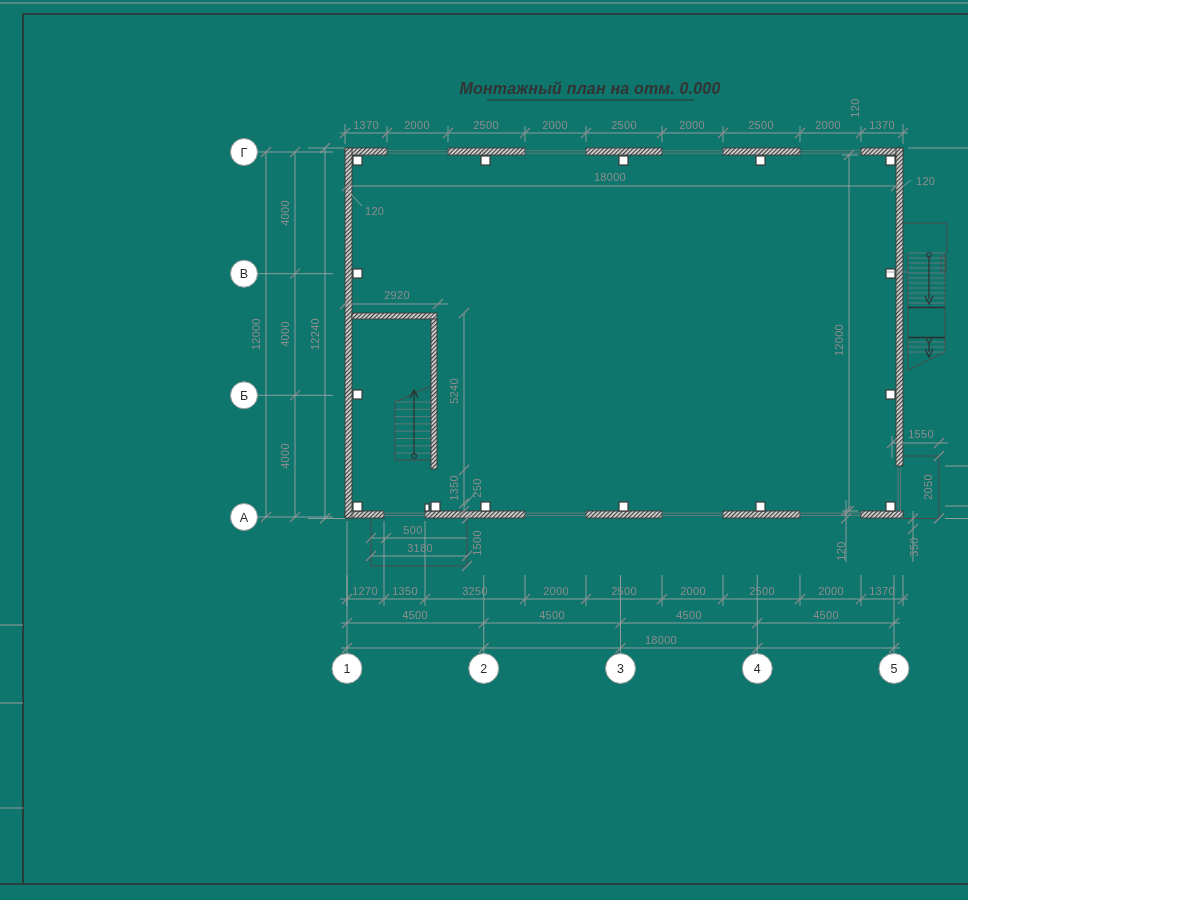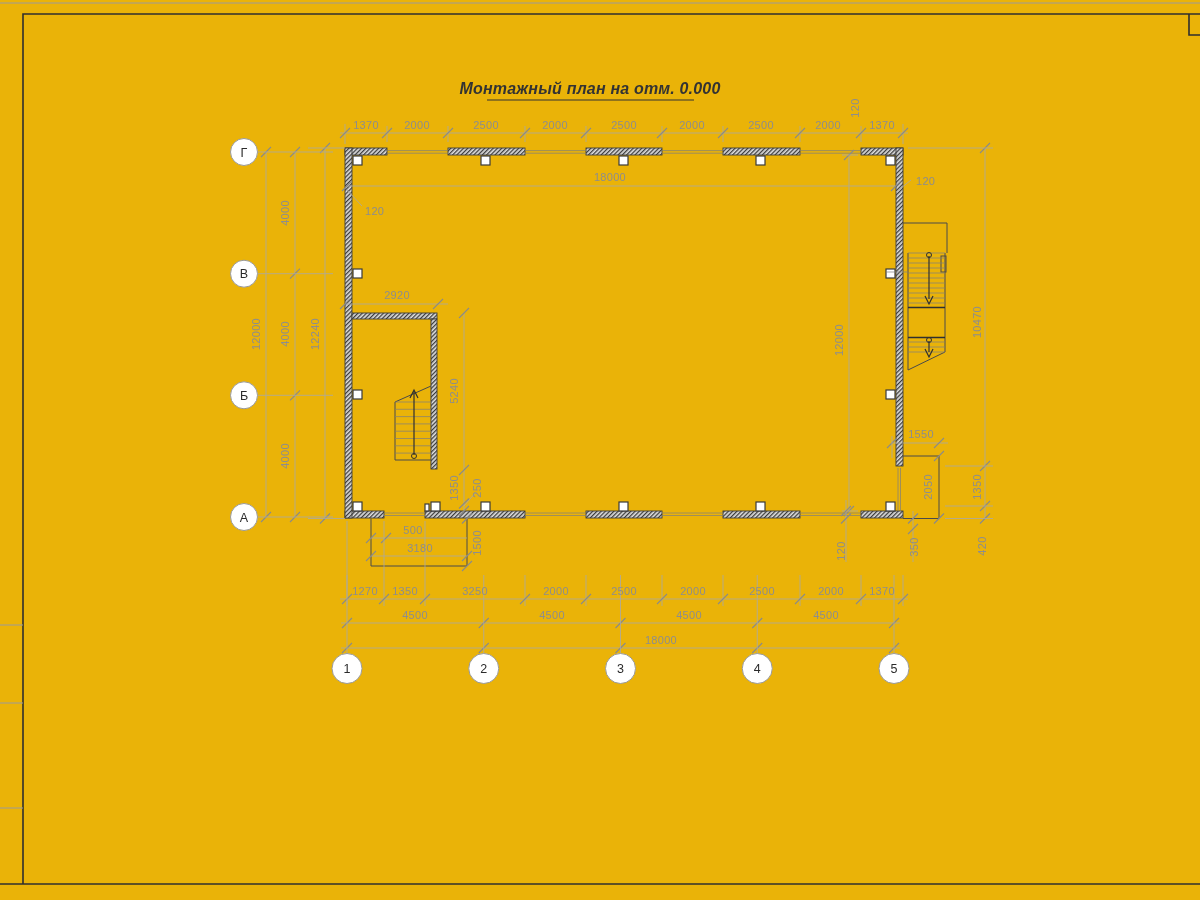--- a/index.html
+++ b/index.html
@@ -1,16 +1,16 @@
 <!DOCTYPE html>
 <html><head>
 <meta charset="utf-8">
 <style>
   html,body{margin:0;padding:0;background:#fff;}
-  #stage{position:relative;width:1200px;height:900px;background:#eab308;overflow:hidden;
+  #stage{position:relative;width:968px;height:900px;background:#0f766e;overflow:hidden;
          font-family:"Liberation Sans",sans-serif;}
   svg{position:absolute;left:0;top:0;}
   .frame{stroke:#2f2f2f;stroke-width:1.6;fill:none;}
   .hair{stroke:#9a9a9a;stroke-width:1;fill:none;}
   .wall{fill:url(#hatch);stroke:#3d3d3d;stroke-width:0.9;}
   .plan{stroke:#4a4a4a;stroke-width:1;fill:none;}
   .planthin{stroke:#7e7e7e;stroke-width:0.7;fill:none;}
   .bold{stroke:#2f2f2f;stroke-width:1.7;fill:none;}
   .dim{stroke:#a8a8a8;stroke-width:0.8;fill:none;}
   .tick{stroke:#8a8a8a;stroke-width:1.1;fill:none;}

